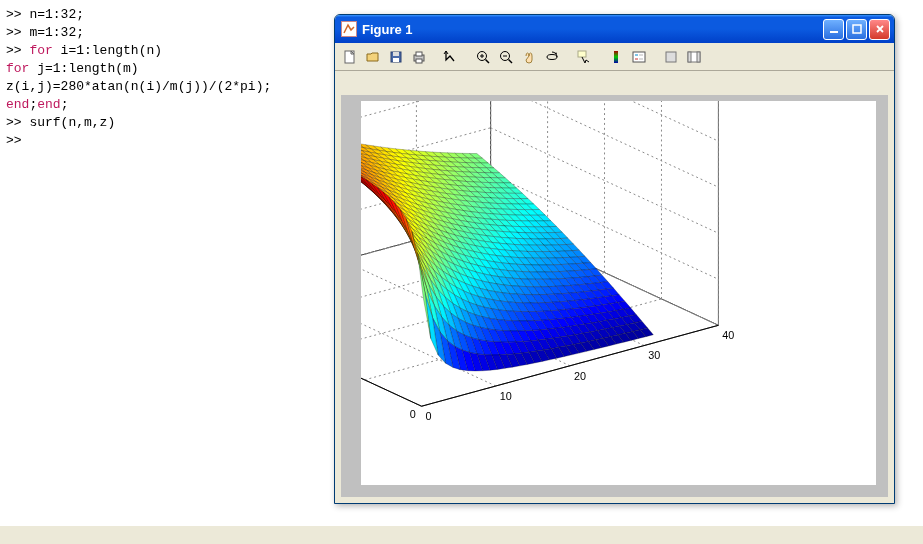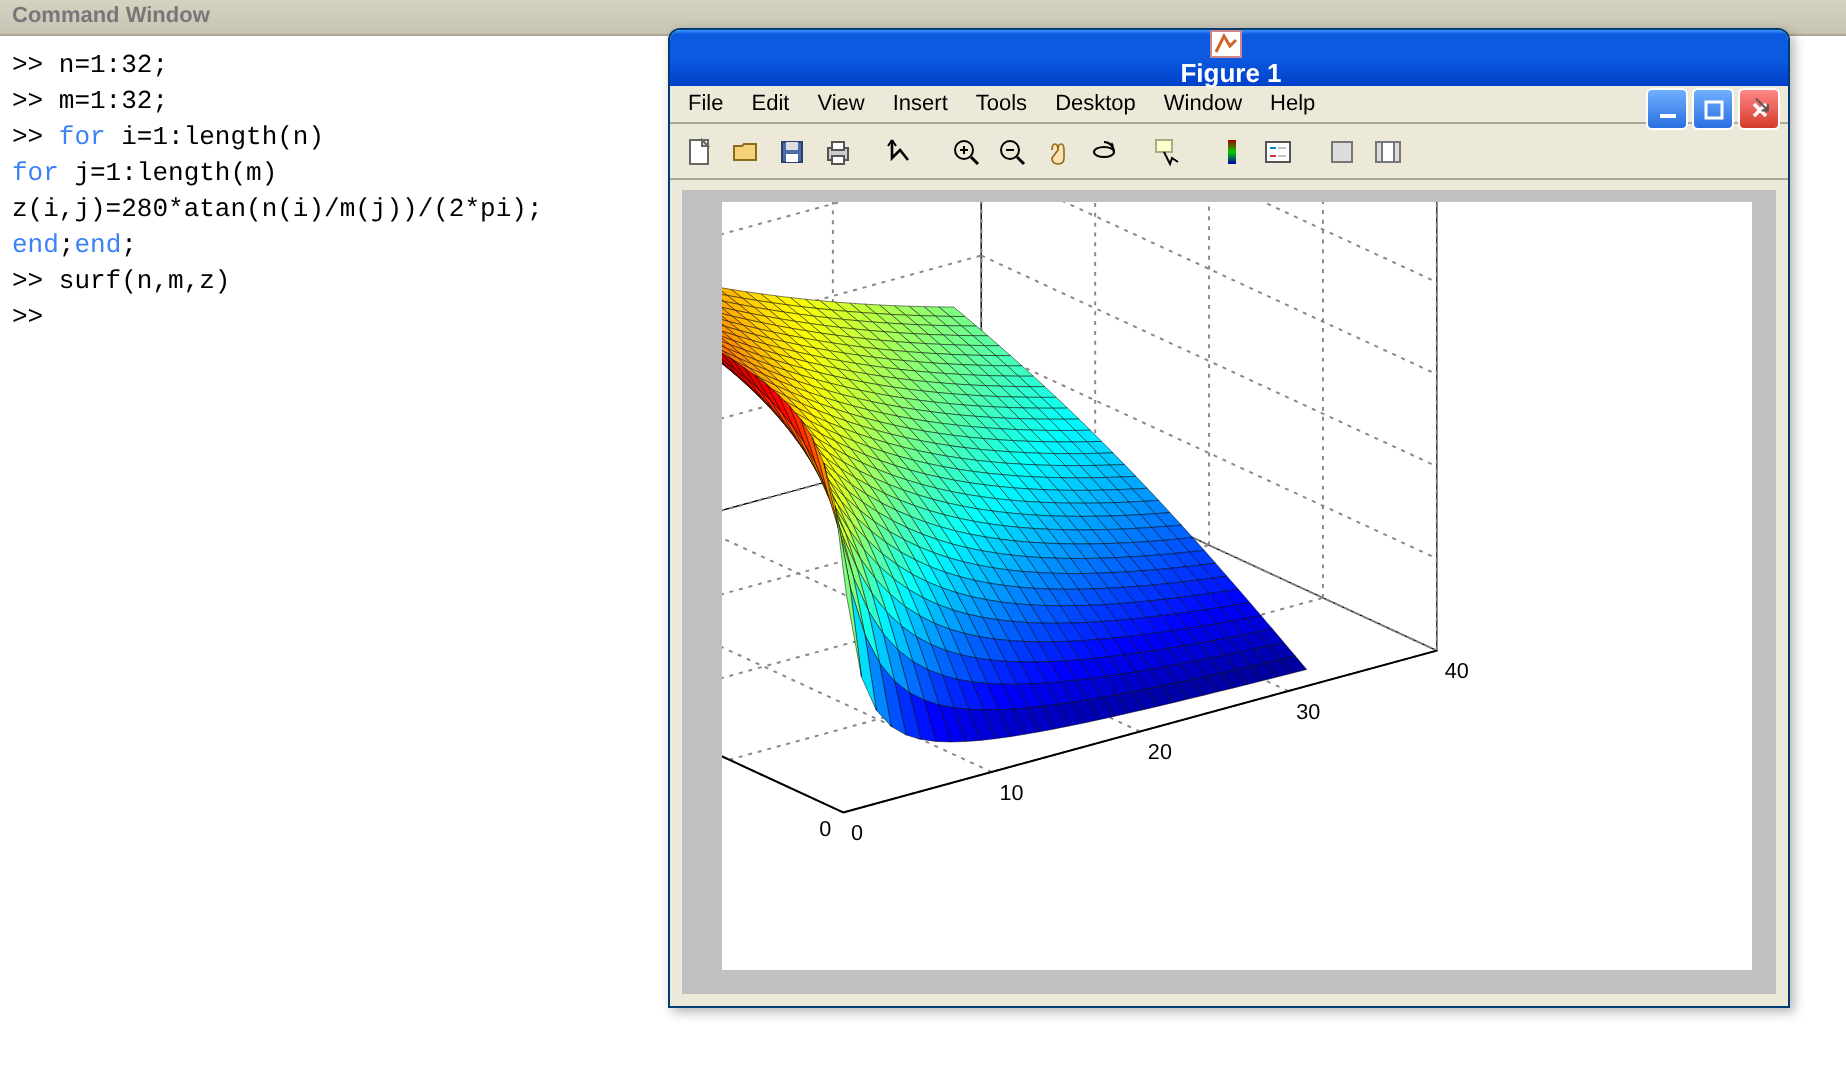--- a/index.html
+++ b/index.html
@@ -23,38 +23,38 @@
   }
   .cmd-body {
     background: #fff; color: #000;
     font-family: "Courier New", monospace;
     font-size: 13px;
     padding: 6px 6px;
     white-space: pre;
     line-height: 18px;
     height: calc(100% - 18px);
   }
-  .kw { color: #3b82f6; }
+  .kw { color: #be185d; }
   
   .fig-window {
     position: absolute;
     left: 334px; top: 14px;
     width: 561px; height: 490px;
     background: #ece9d8;
     border: 1px solid #003c74;
     border-radius: 6px 6px 0 0;
     box-shadow: 2px 2px 6px rgba(0,0,0,.3);
     overflow: hidden;
   }
   .fig-titlebar {
     height: 28px;
     background: linear-gradient(#3a95ff 0%, #0b5ae0 8%, #0b5ae0 50%, #0040c8 100%);
     display: flex; align-items: center;
     padding: 0 4px 0 6px;
-    color: #fff; font-weight: bold; font-size: 13px; flex-direction: column;
+    color: #fff; font-weight: bold; font-size: 13px;
   }
   .fig-icon {
     width: 16px; height: 16px;
     background: #fff; border: 1px solid #c88; margin-right: 5px;
     display:flex;align-items:center;justify-content:center;
   }
   .fig-icon svg { width:12px; height:12px; }
   .caption-buttons { margin-left: auto; display: flex; gap: 2px; }
   .cap-btn {
     width: 21px; height: 21px;
@@ -101,21 +101,20 @@
     position: absolute; left: 20px; top: 6px; right: 12px; bottom: 12px;
     background: #fff;
   }
   .axes3d svg { width: 100%; height: 100%; }
   .tick-label { font: 11px sans-serif; fill: #000; }
 </style>
 </head>
 <body>
 
 <div class="cmd-window">
-  <div class="cmd-title">Command Window</div>
   <div class="cmd-body"><span>&gt;&gt; n=1:32;
 &gt;&gt; m=1:32;
 &gt;&gt; </span><span class="kw">for</span><span> i=1:length(n)
 </span><span class="kw">for</span><span> j=1:length(m)
 z(i,j)=280*atan(n(i)/m(j))/(2*pi);
 </span><span class="kw">end</span><span>;</span><span class="kw">end</span><span>;
 &gt;&gt; surf(n,m,z)
 &gt;&gt;</span></div>
 </div>
 
@@ -139,31 +138,20 @@
           </svg>
         </div>
       <div class="cap-btn cap-close">
           <svg viewBox="0 0 10 10">
             <path d="M2 2 L8 8 M8 2 L2 8" stroke="#fff" stroke-width="1.8"></path>
           </svg>
         </div>
     </div>
   </div>
 
-  <div class="fig-menubar">
-    <span class="menu-item">File</span>
-    <span class="menu-item">Edit</span>
-    <span class="menu-item">View</span>
-    <span class="menu-item">Insert</span>
-    <span class="menu-item">Tools</span>
-    <span class="menu-item">Desktop</span>
-    <span class="menu-item">Window</span>
-    <span class="menu-item">Help</span>
-    <span class="dock-arrow">↘</span>
-  </div>
 
   <div class="fig-toolbar">
     <div class="tbtn">
         <svg viewBox="0 0 16 16">
           <rect x="3" y="2" width="9" height="12" fill="#fff" stroke="#666"></rect>
           <path d="M9 2 L12 5 L9 5 Z" fill="#ddd" stroke="#666"></path>
         </svg>
       </div>
     <div class="tbtn">
         <svg viewBox="0 0 16 16">

